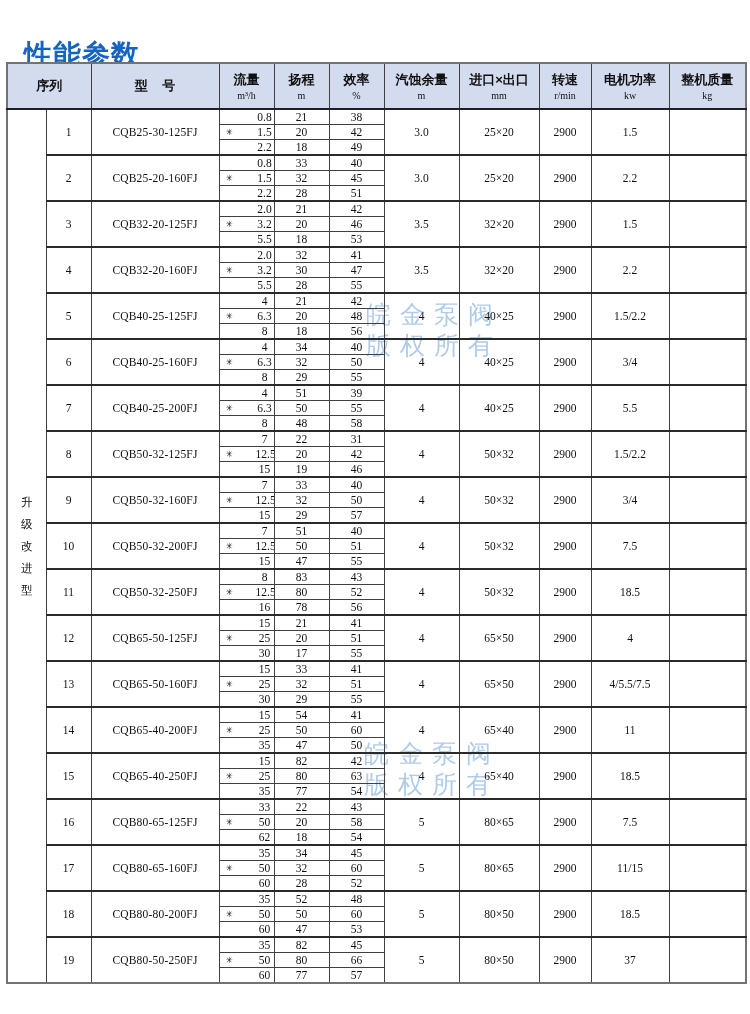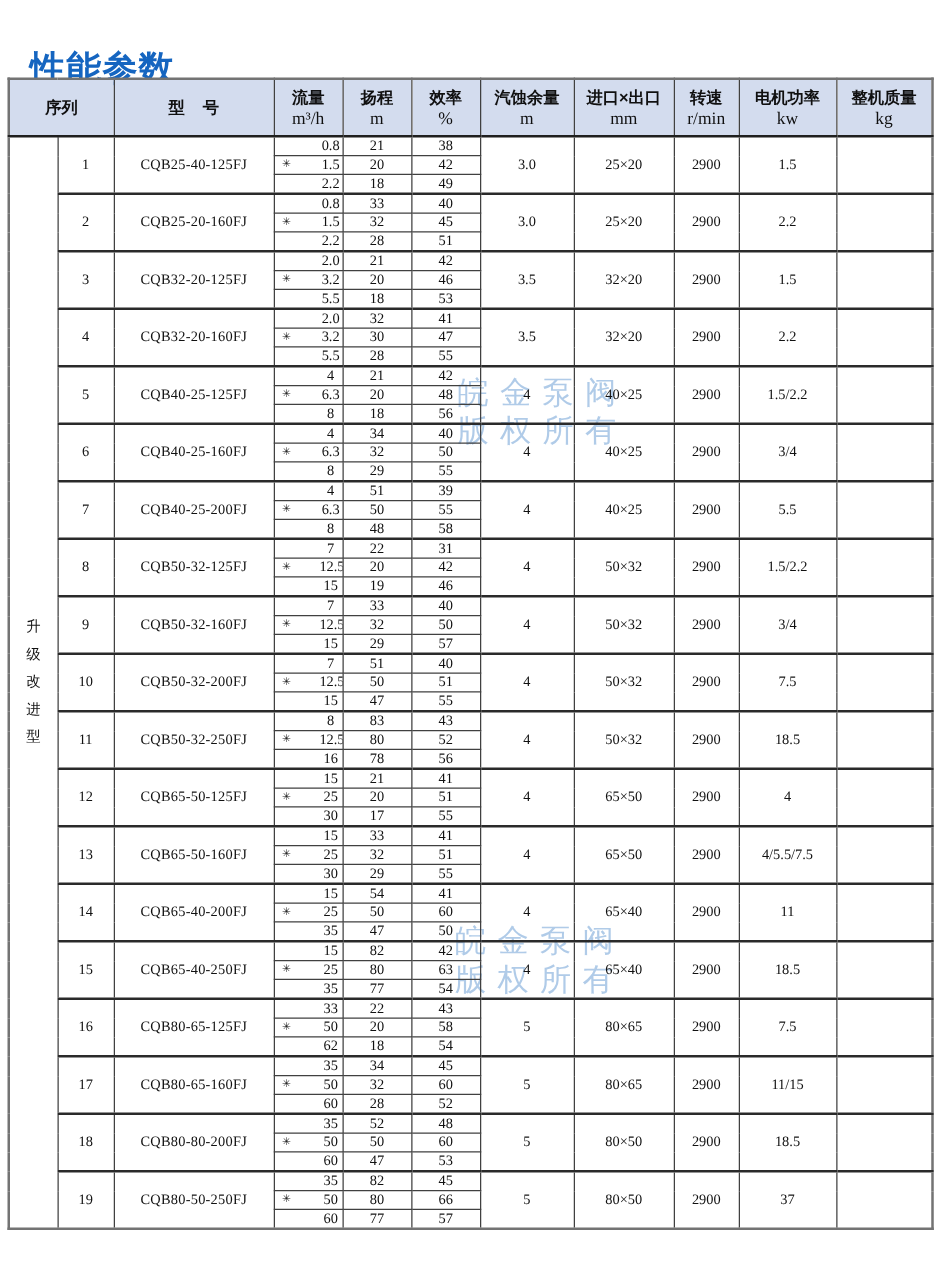--- a/index.html
+++ b/index.html
@@ -35,21 +35,21 @@
     overflow:hidden;
   }
   .perf thead th {
     background:#d3dcee; height:44px;
     font-family:"Liberation Sans", sans-serif;
     font-weight:bold; font-size:13px; color:#101010;
     border-bottom:2px solid #1f1f1f;
   }
   .perf thead th .h-unit {
     font-family:"Liberation Serif", serif; font-weight:normal;
-    font-size:14px; margin-top:1px; letter-spacing:0;
+    font-size:10px; margin-top:1px; letter-spacing:0;
   }
   .perf thead th.model-h { white-space:pre; }
   .perf tbody td {
     height:14px; line-height:14px; font-size:11.5px;
   }
   .perf tbody tr.group-start td { border-top:2px solid #2a2a2a; }
   .perf tbody tr.sub td { border-top:1px solid #4d4d4d; }
   td.model-cell { font-size:11.5px; letter-spacing:0.2px; }
   td.flow-cell { position:relative;padding-left:36px; }
   .star {
@@ -131,21 +131,21 @@
   <tbody>
       <tr class="group-start">
         <td class="group-label-cell" rowspan="57">
           <div class="vchar">升</div>
           <div class="vchar">级</div>
           <div class="vchar">改</div>
           <div class="vchar">进</div>
           <div class="vchar">型</div>
         </td>
         <td rowspan="3">1</td>
-        <td class="model-cell" rowspan="3">CQB25-40-125FJ</td>
+        <td class="model-cell" rowspan="3">CQB25-30-125FJ</td>
         <td class="flow-cell">0.8</td>
         <td>21</td>
         <td>38</td>
         <td rowspan="3">3.0</td>
         <td rowspan="3">25×20</td>
         <td rowspan="3">2900</td>
         <td rowspan="3">1.5</td>
         <td rowspan="3"></td>
       </tr>
       <tr class="sub">

